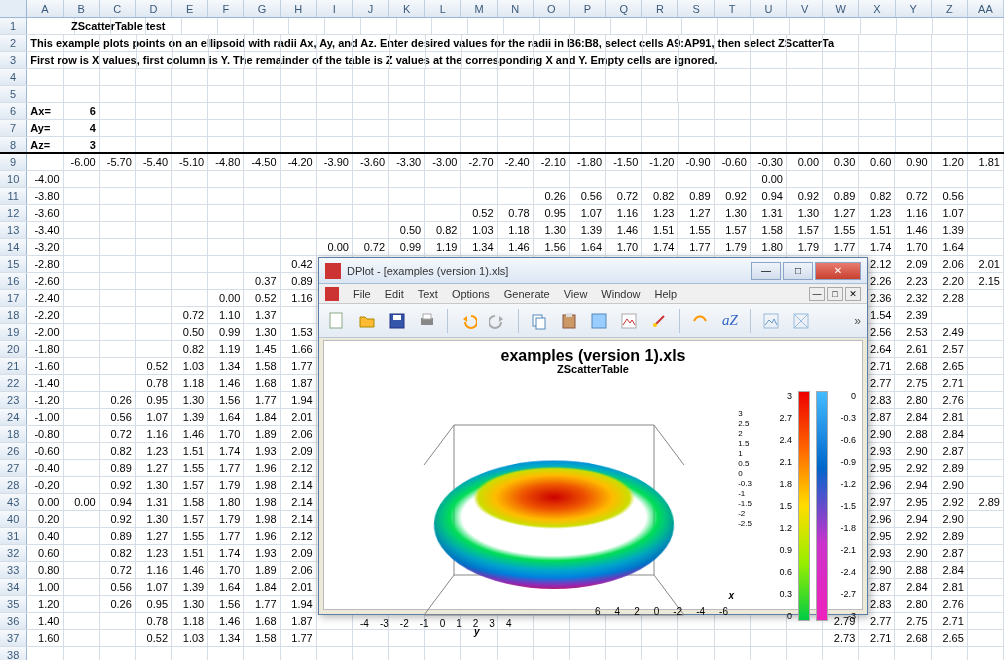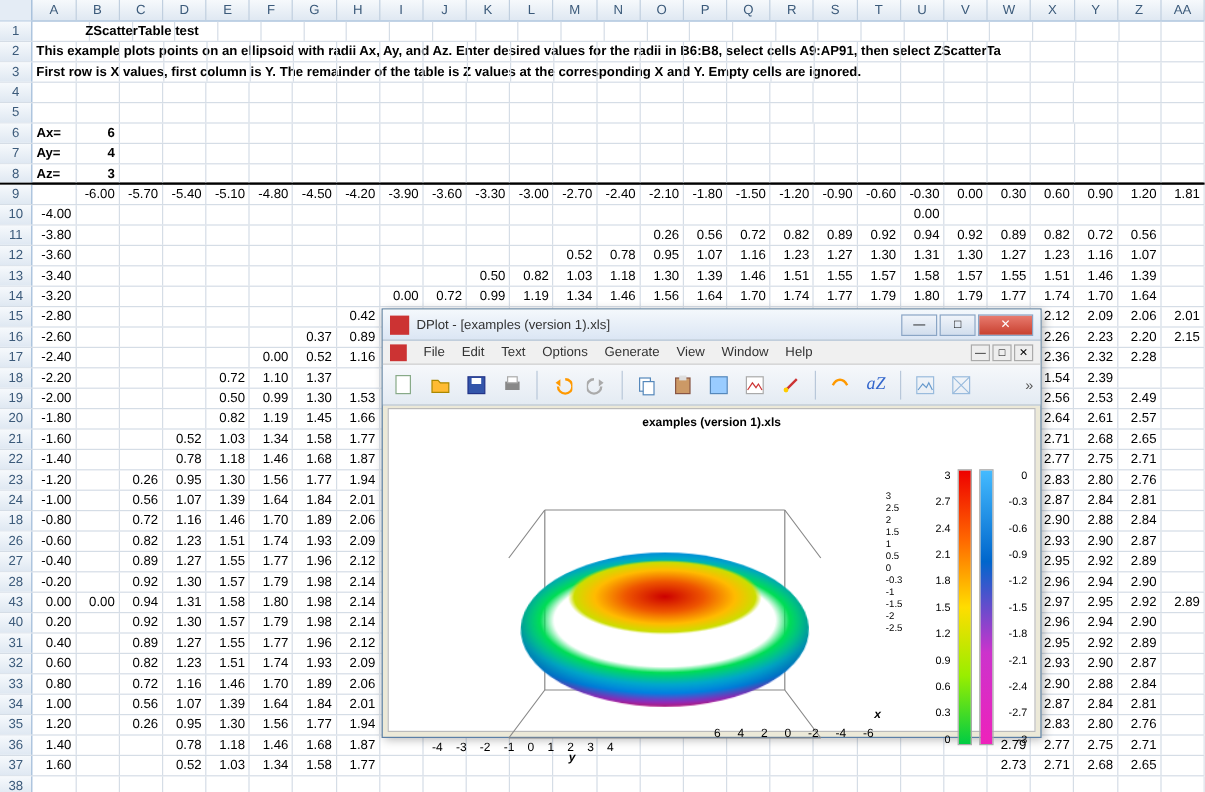--- a/index.html
+++ b/index.html
@@ -24,21 +24,21 @@
 .winbtns div{width:30px;height:18px;border:1px solid #8aa5c5;background:linear-gradient(#f0f4fa,#d2deed);text-align:center;line-height:16px;margin-left:2px;font-size:10px}
 .winbtns .close{background:linear-gradient(#e87b6f,#c8402f);color:#fff;width:46px}
 .menubar{height:20px;background:#f0f0f0;display:flex;align-items:center;padding:0 6px;gap:14px;border-bottom:1px solid #c8c8c8}
 .menubar span{color:#333}
 .mdi{display:flex;gap:2px;margin-left:auto}
 .mdi div{width:16px;height:14px;border:1px solid #aaa;background:#eee;text-align:center;line-height:12px;font-size:9px}
 .toolbar{height:34px;background:linear-gradient(#f6f8fb,#e4ebf3);border-bottom:1px solid #b8c7d9;display:flex;align-items:center;padding:0 6px;gap:6px}
 .toolbar .tb{width:24px;height:24px;border:1px solid transparent;display:flex;align-items:center;justify-content:center}
 .toolbar .sep{width:1px;height:24px;background:#b8c7d9;margin:0 2px}
 .plotarea{position:absolute;top:82px;left:4px;right:4px;bottom:4px;background:#fff;border:1px solid #bbb}
-.plottitle{position:absolute;top:6px;left:0;right:0;text-align:center;font-weight:bold;font-size:10px}
+.plottitle{position:absolute;top:6px;left:0;right:0;text-align:center;font-weight:bold;font-size:16px}
 .plotsub{position:absolute;top:22px;left:0;right:0;text-align:center;font-weight:bold;font-size:11px}
 .plot3d{position:absolute;top:44px;left:30px;width:380px;height:250px}
 .axislbl{position:absolute;font-size:10px}
 .legend{position:absolute;right:6px;top:50px;display:flex;gap:6px}
 .legcol{display:flex;flex-direction:column;align-items:center}
 .legbar{width:12px;height:230px;border:1px solid #aaa}
 .legbar.warm{background:linear-gradient(to bottom,#e00,#f60,#fd0,#9e0,#0c4)}
 .legbar.cool{background:linear-gradient(to bottom,#4bf,#06c,#c3c,#e2b)}
 .legtxt{font-size:9px;text-align:right;width:22px;display:flex;flex-direction:column;justify-content:space-between;height:230px}
 .ellipsoid{
@@ -1343,20 +1343,21 @@
     <div class="tb">
         <svg width="18" height="18">
           <rect x="2" y="2" width="14" height="14" fill="none" stroke="#9bd"></rect>
           <path d="M2 2l14 14M2 16l14-14" stroke="#9bd"></path>
         </svg>
       </div>
     <div style="margin-left:auto;font-size:12px;color:#555">»</div>
   </div>
   <div class="plotarea">
     <div class="plottitle">examples (version 1).xls</div>
+    <div class="plotsub">ZScatterTable</div>
     <div class="plot3d">
       <div class="cage">
         <svg viewBox="0 0 280 230">
           <line x1="40" y1="10" x2="40" y2="160"></line>
             <line x1="240" y1="10" x2="240" y2="160"></line>
           <line x1="40" y1="10" x2="240" y2="10"></line>
             <line x1="40" y1="160" x2="240" y2="160"></line>
           <line x1="40" y1="160" x2="10" y2="200"></line>
             <line x1="240" y1="160" x2="270" y2="200"></line>
           <line x1="10" y1="200" x2="270" y2="200"></line>

